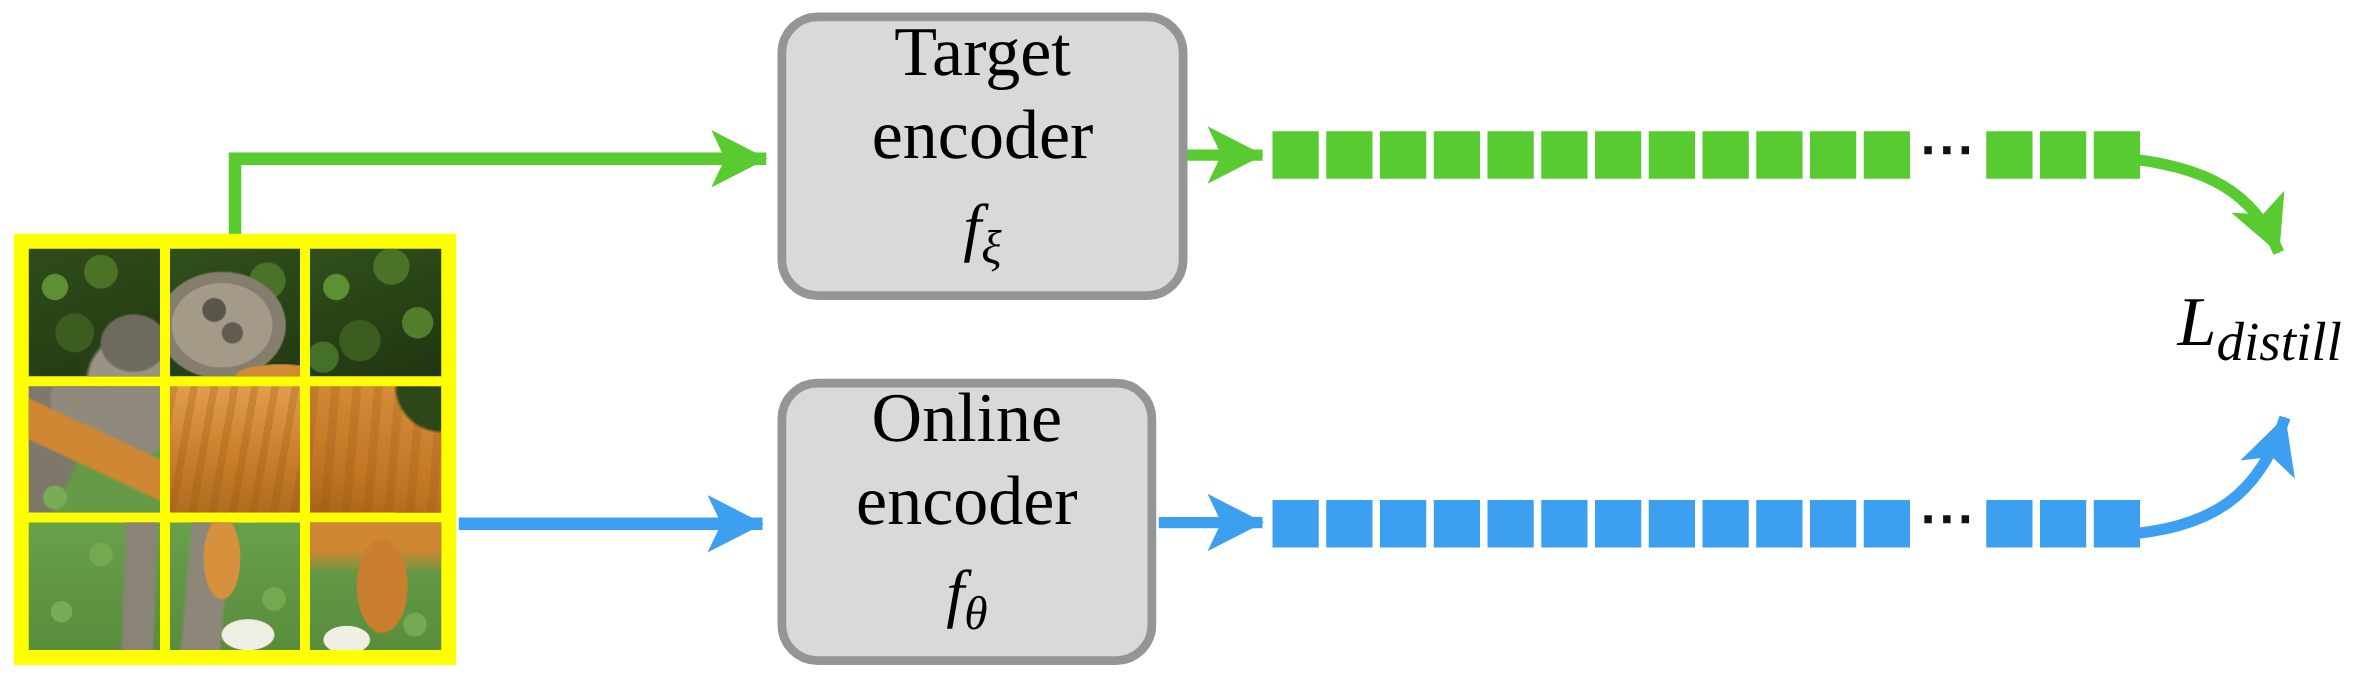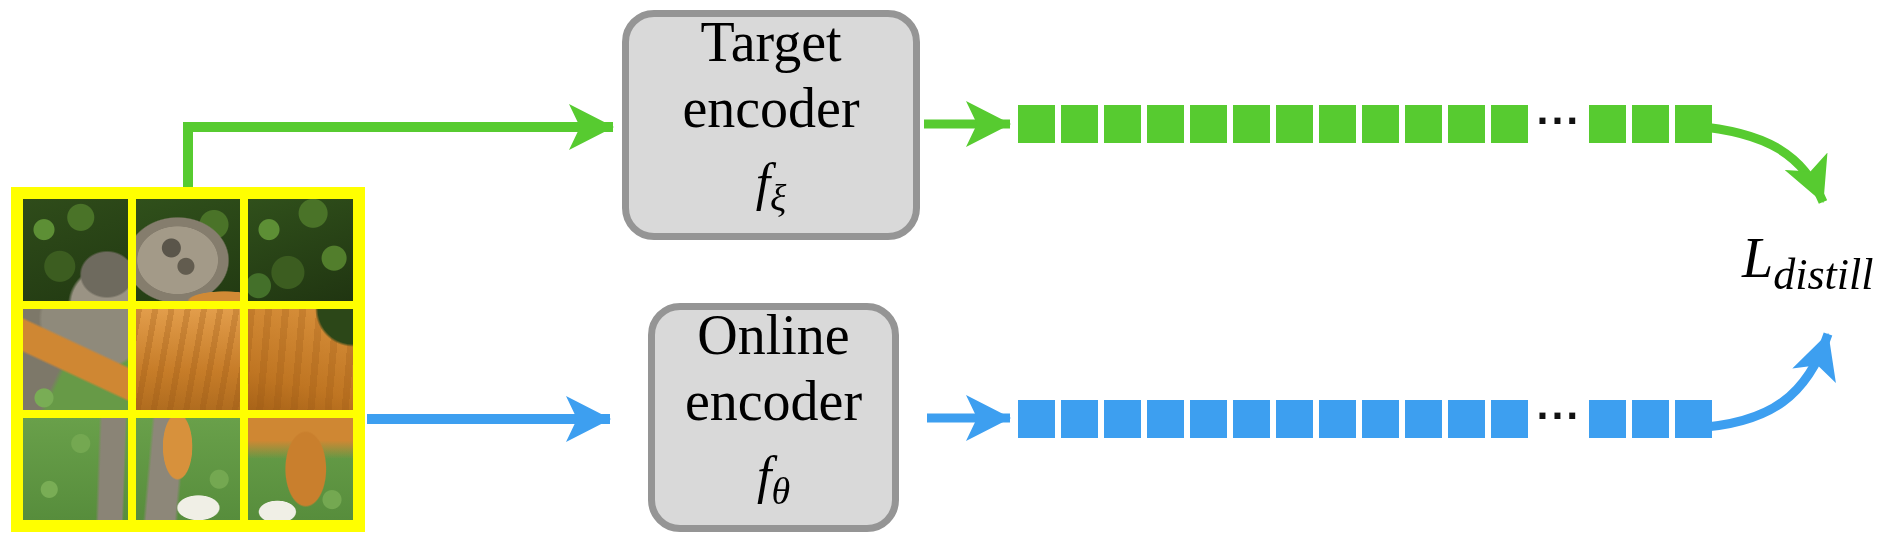--- a/index.html
+++ b/index.html
@@ -87,22 +87,22 @@
       linear-gradient(180deg, #69a04a, #578d3c);
   }
 
   
   .encoder-box {
     position:absolute; box-sizing:border-box;
     background:var(--box-fill); border:7px solid var(--box-border); border-radius:32px;
     display:flex; flex-direction:column; align-items:center; justify-content:center;
     color:#000; text-align:center;
   }
-  #target-box { left:622px; top:10px;  width:298px; height:230px; }
-  #online-box { left:648px; top:303px; width:251px; height:229px; }
+  #target-box { left:622px; top:10px;  width:328px; height:230px; }
+  #online-box { left:622px; top:303px; width:303px; height:229px; }
   .enc-line   { font-size:56px; line-height:66px; }
   .enc-symbol { font-size:52px; line-height:84px; font-style:italic; }
   .enc-symbol sub { font-size:38px; font-style:italic; }
 
   
   .token-row { position:absolute; display:flex; align-items:center; gap:7px; }
   #target-tokens { left:1018px; top:105px; }
   #online-tokens { left:1018px; top:400px; }
   .token-group { display:flex; gap:6px; }
   .token { width:37px; height:38px; }

